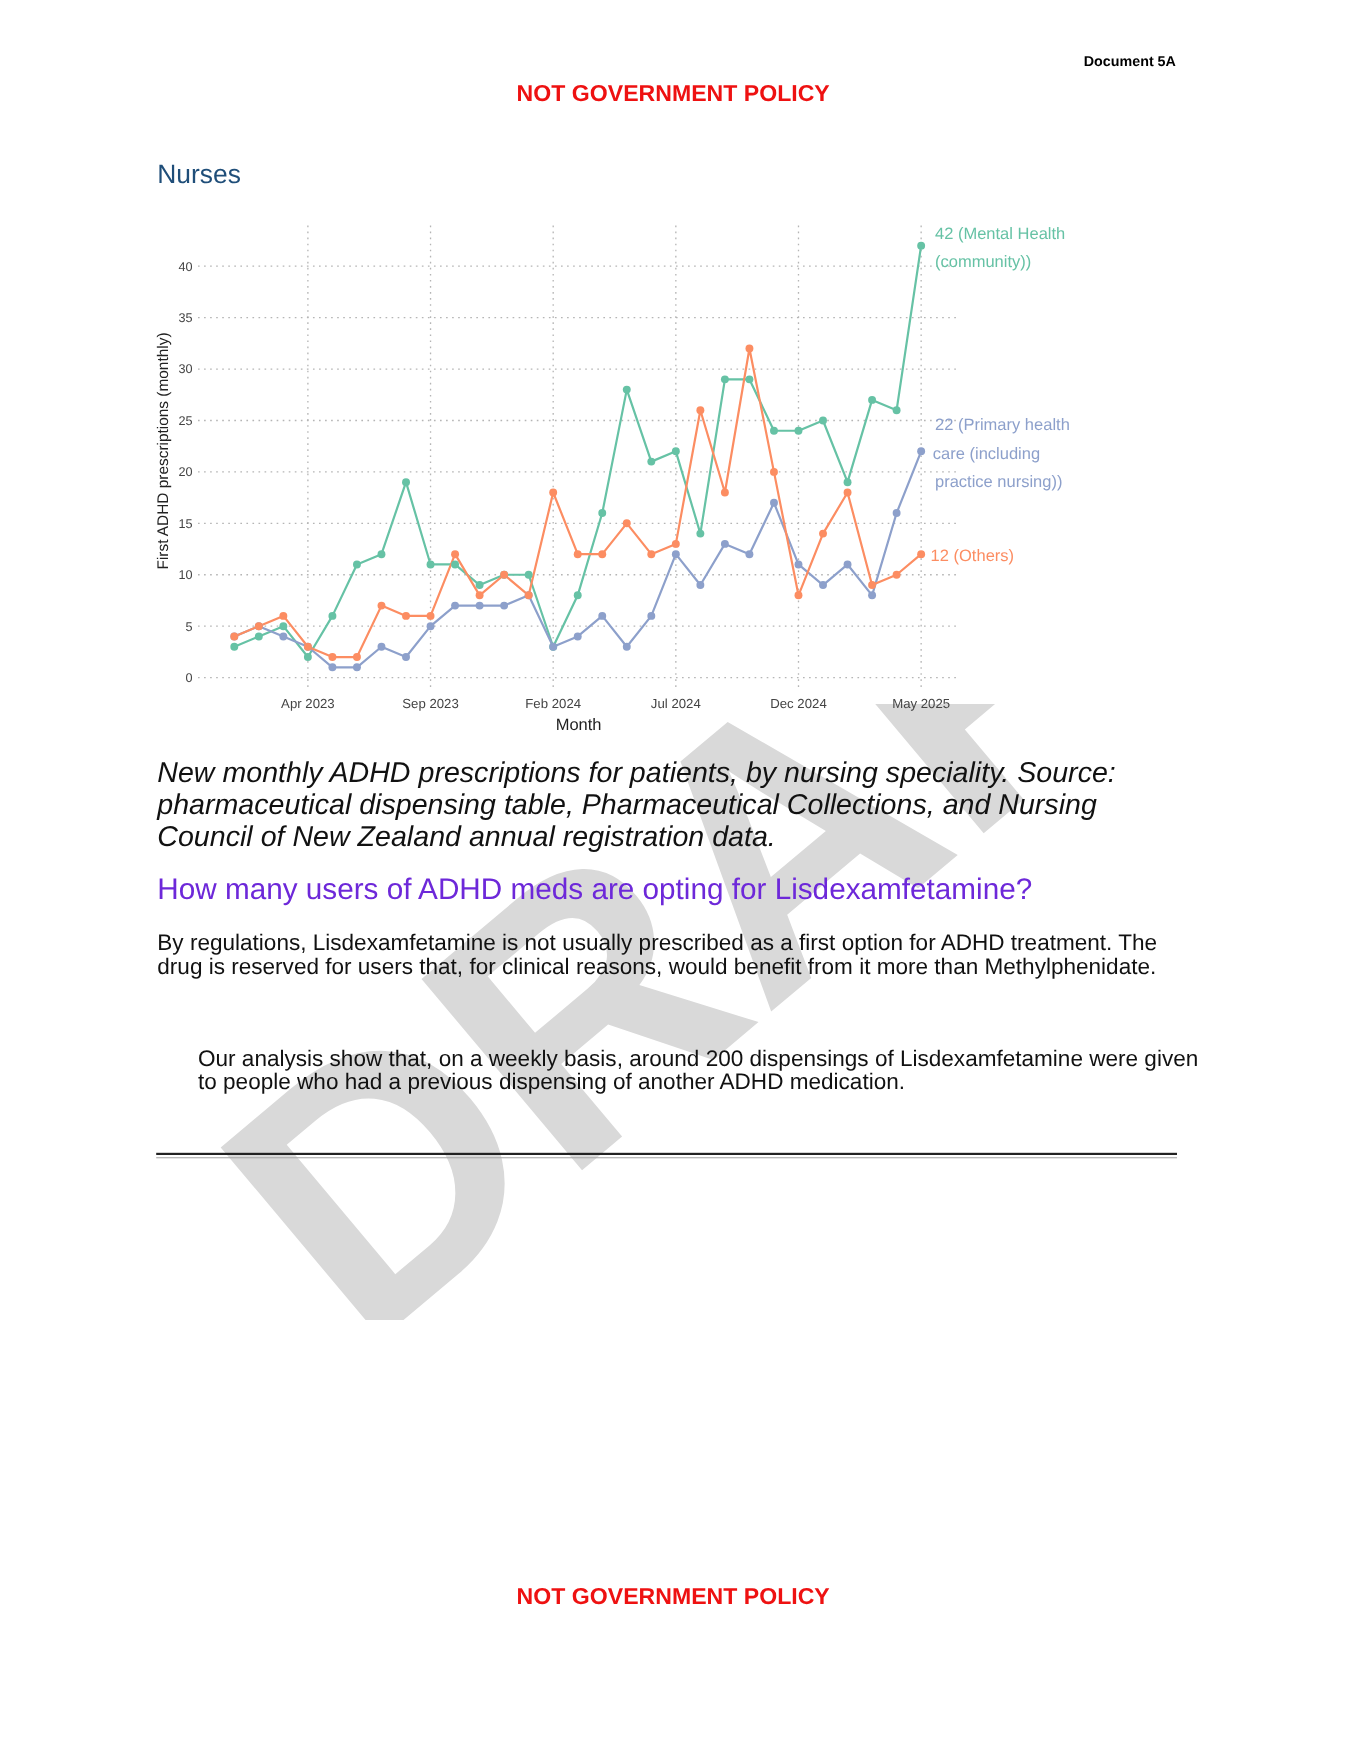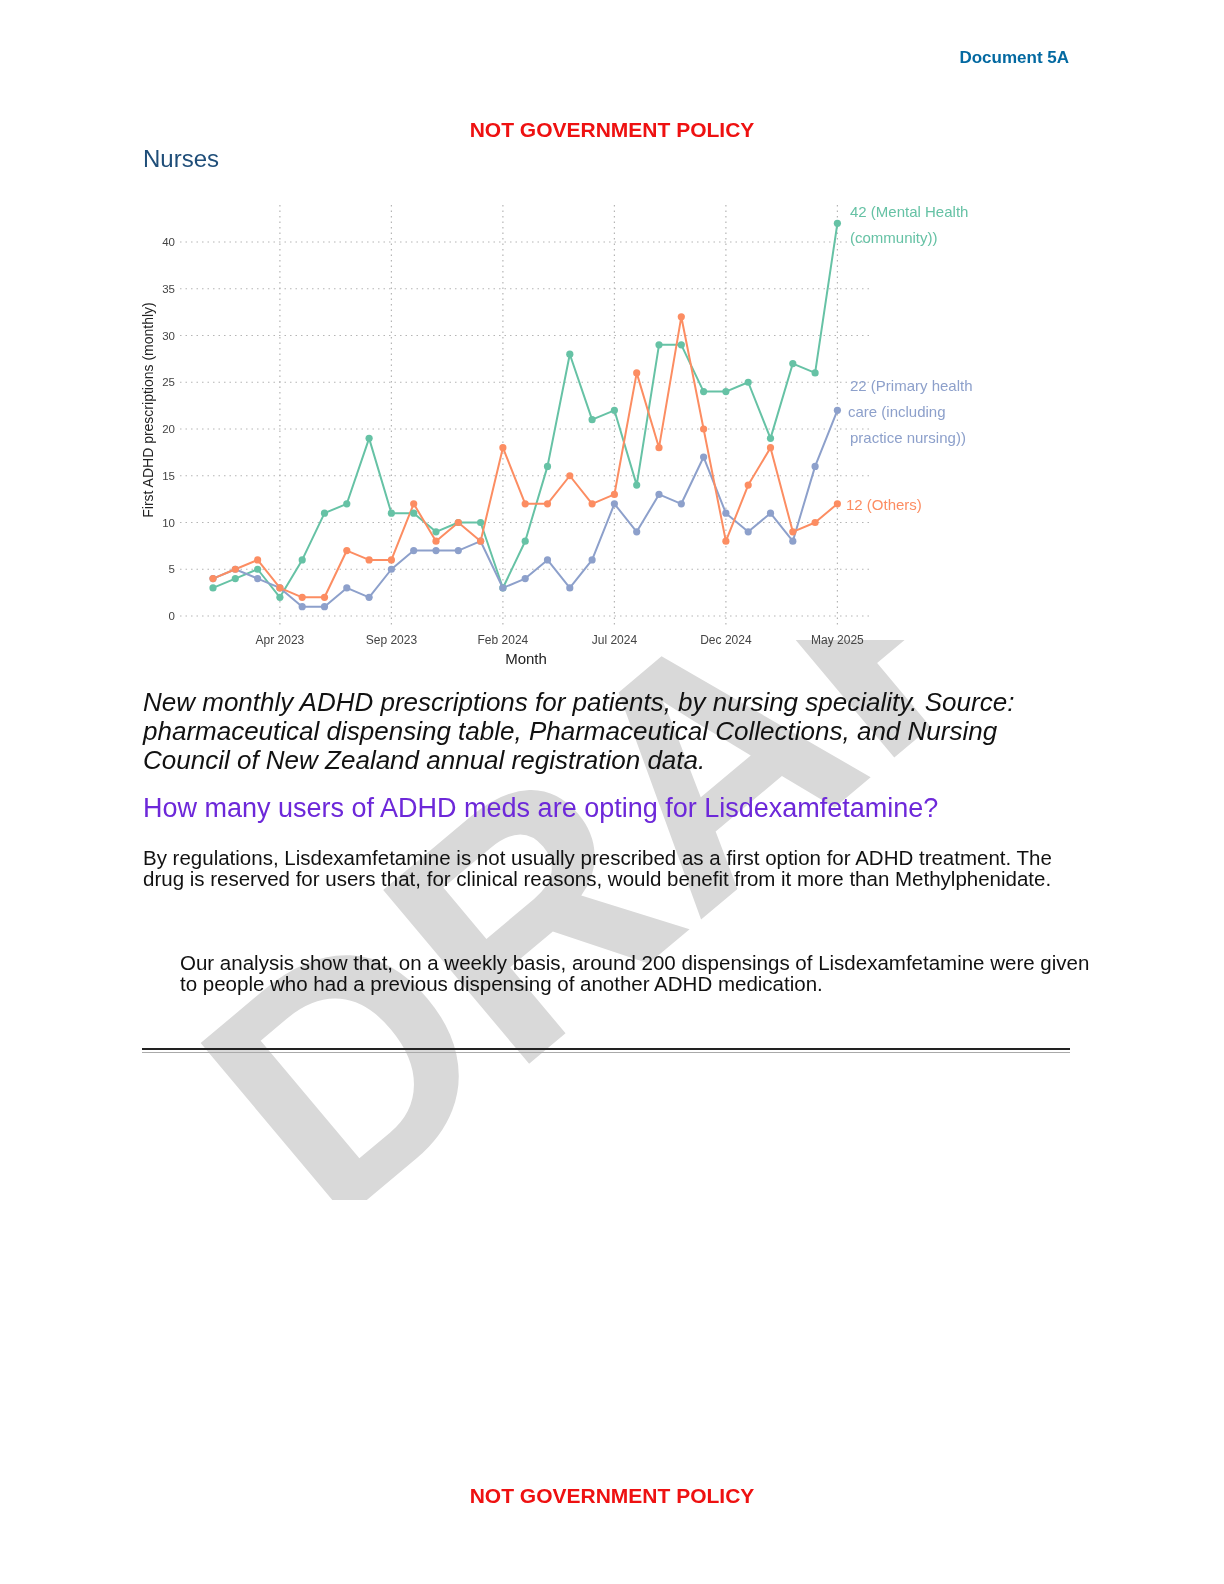--- a/index.html
+++ b/index.html
@@ -1,18 +1,18 @@
 <!DOCTYPE html>
 <html><head>
 <meta charset="utf-8">
 <style>
   html, body { margin: 0; padding: 0; background: #ffffff; }
   body { width: 1224px; height: 1584px; position: relative; overflow: hidden; font-family: "Liberation Sans", sans-serif; color: #111; }
-  .doc-id { position: absolute; top: 48px; right: 155px; color: #0369a1; font-weight: bold; font-size: 17px; }
-  .policy { position: absolute; left: 0; width: 1224px; text-align: center; color: #ee1111; font-weight: bold; font-size: 21px; margin-top: 44px; }
+  .doc-id { position: absolute; top: 48px; right: 155px; color: #000000; font-weight: bold; font-size: 13px; }
+  .policy { position: absolute; left: 0; width: 1224px; text-align: center; color: #ee1111; font-weight: bold; font-size: 21px; }
   .policy.top { top: 74px; }
   .policy.bottom { top: 1440px; }
   .section-title { position: absolute; left: 143px; top: 145px; font-size: 24px; color: #1f4e79; text-align: center; }
   .chart-wrap { position: absolute; left: 135px; top: 195px; width: 880px; height: 480px; }
   .caption { position: absolute; left: 143px; top: 688px; width: 900px; font-style: italic; font-size: 26px; line-height: 29px; }
   .h2 { position: absolute; left: 143px; top: 793px; font-size: 27px; color: #6d28d9; }
   .para { position: absolute; left: 143px; width: 920px; font-size: 20.5px; line-height: 21px; }
   .para.p1 { top: 847px; }
   .para.p2 { top: 952px; margin-left: 37px; }
   .rule { position: absolute; left: 142px; top: 1048px; width: 928px; height: 0; border-top: 2px solid #222; }

